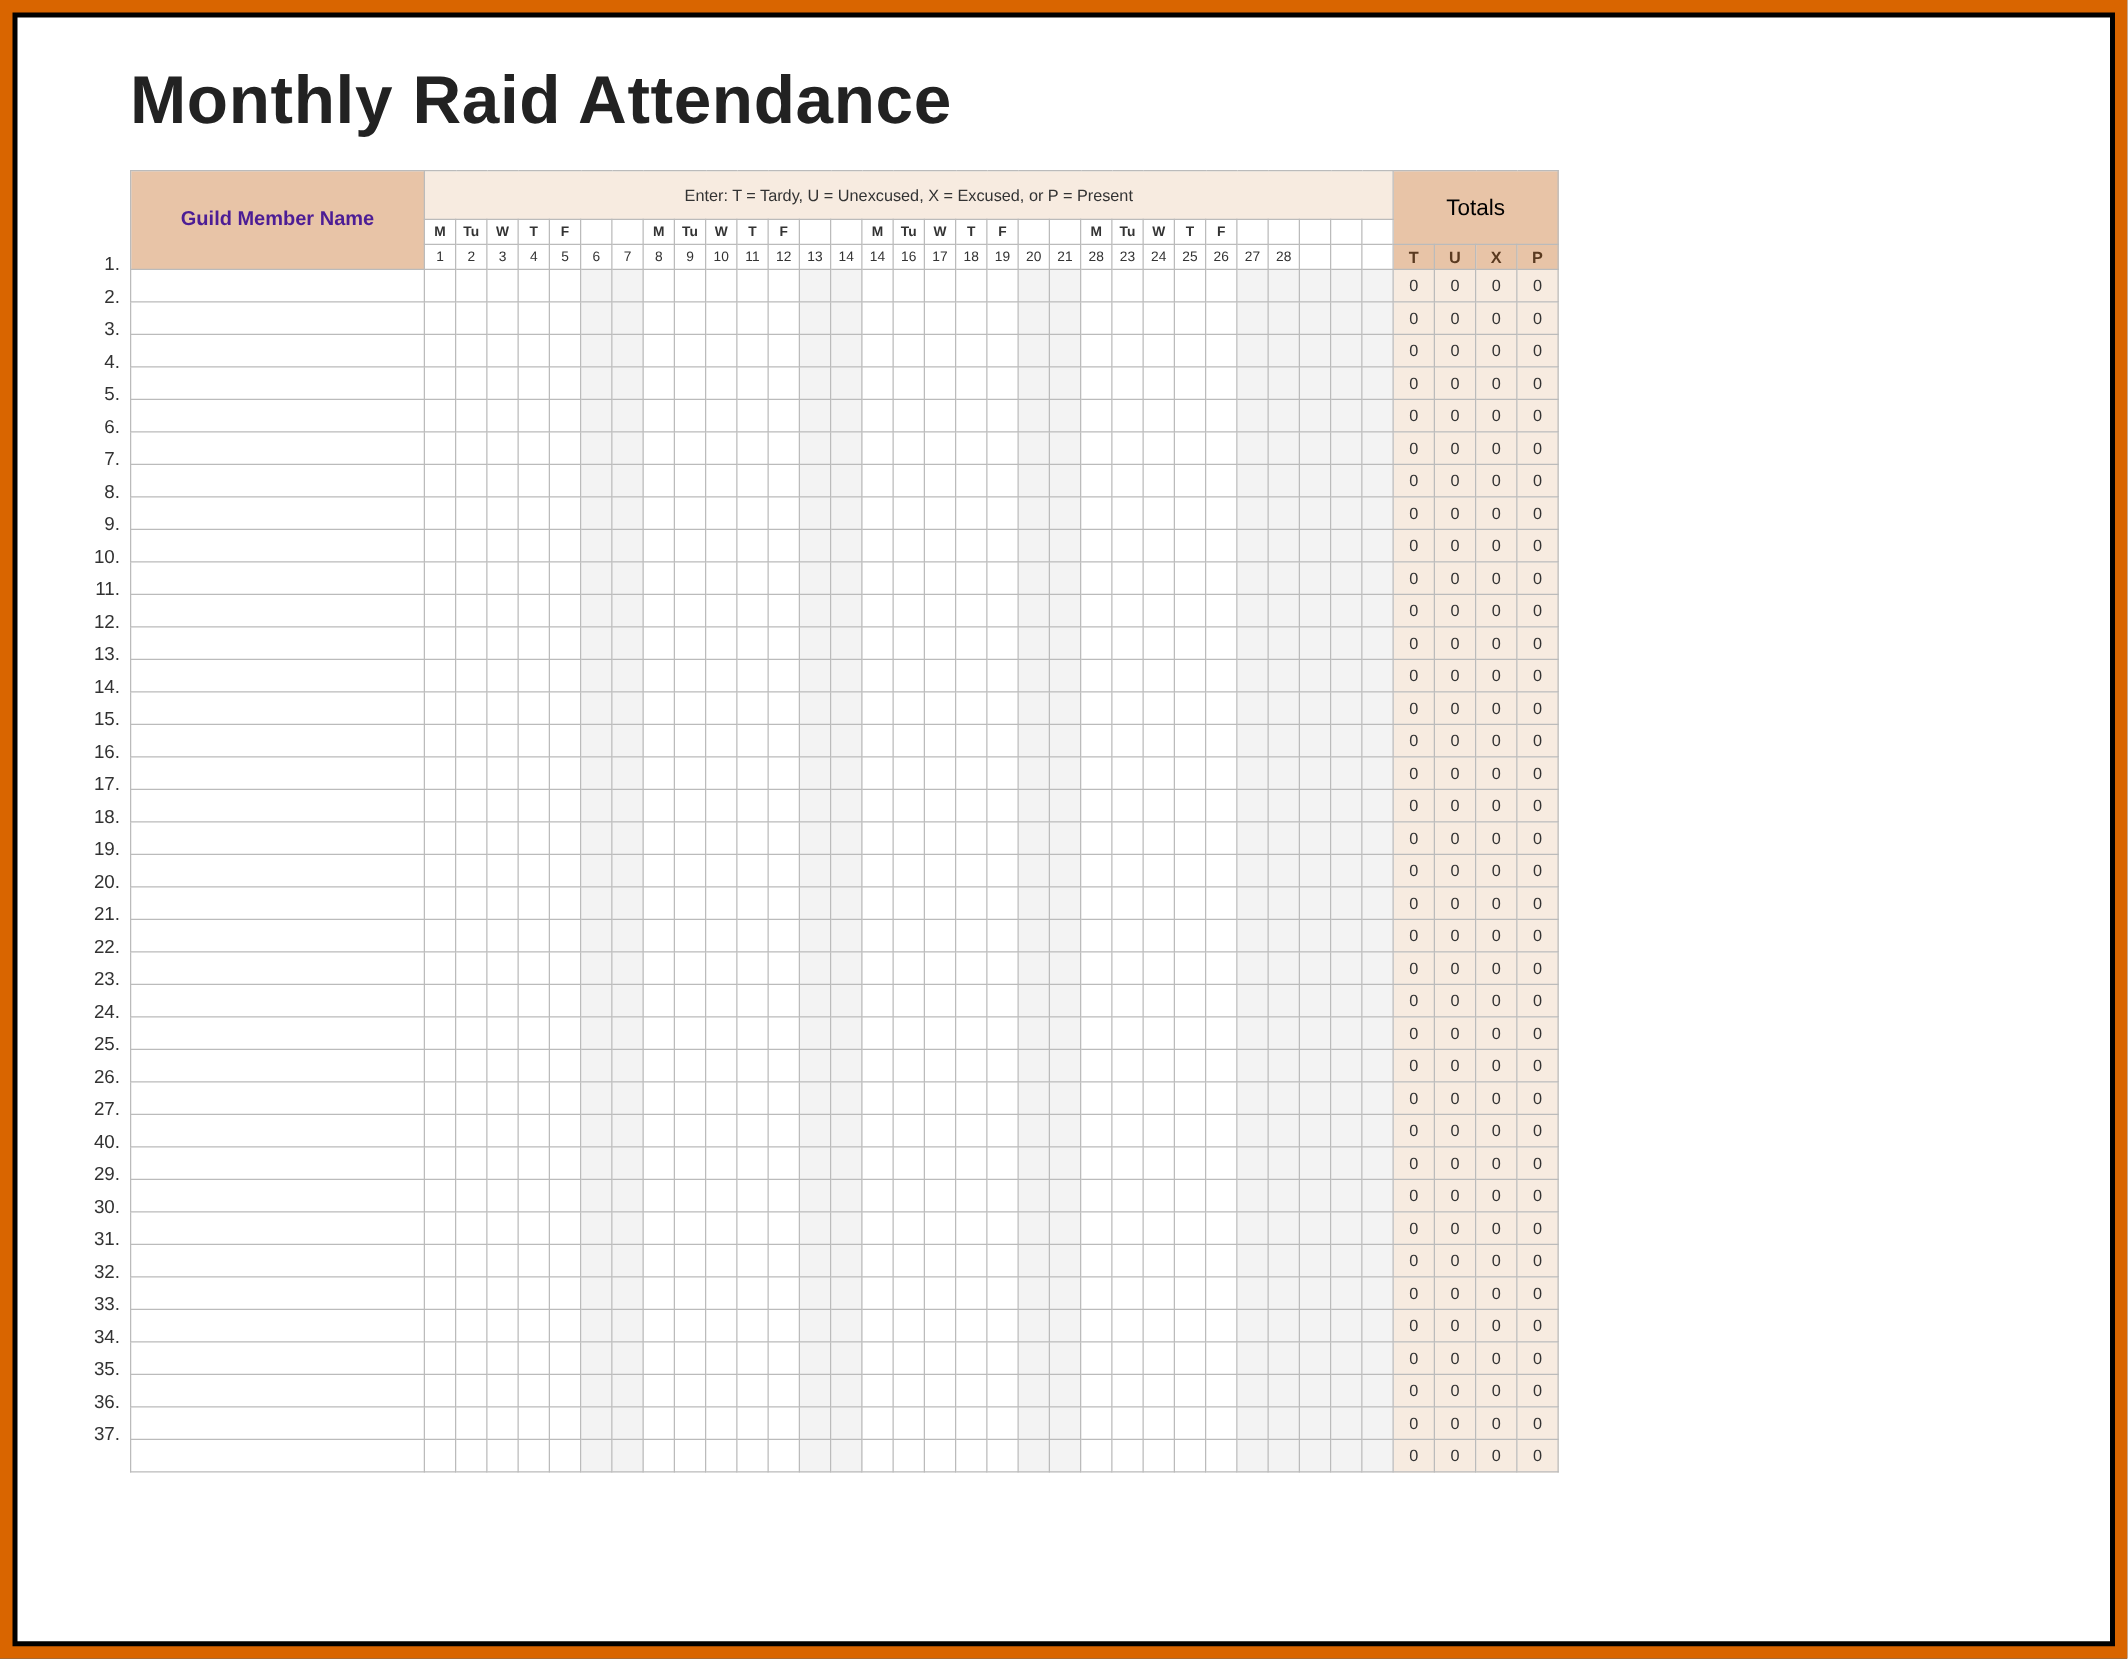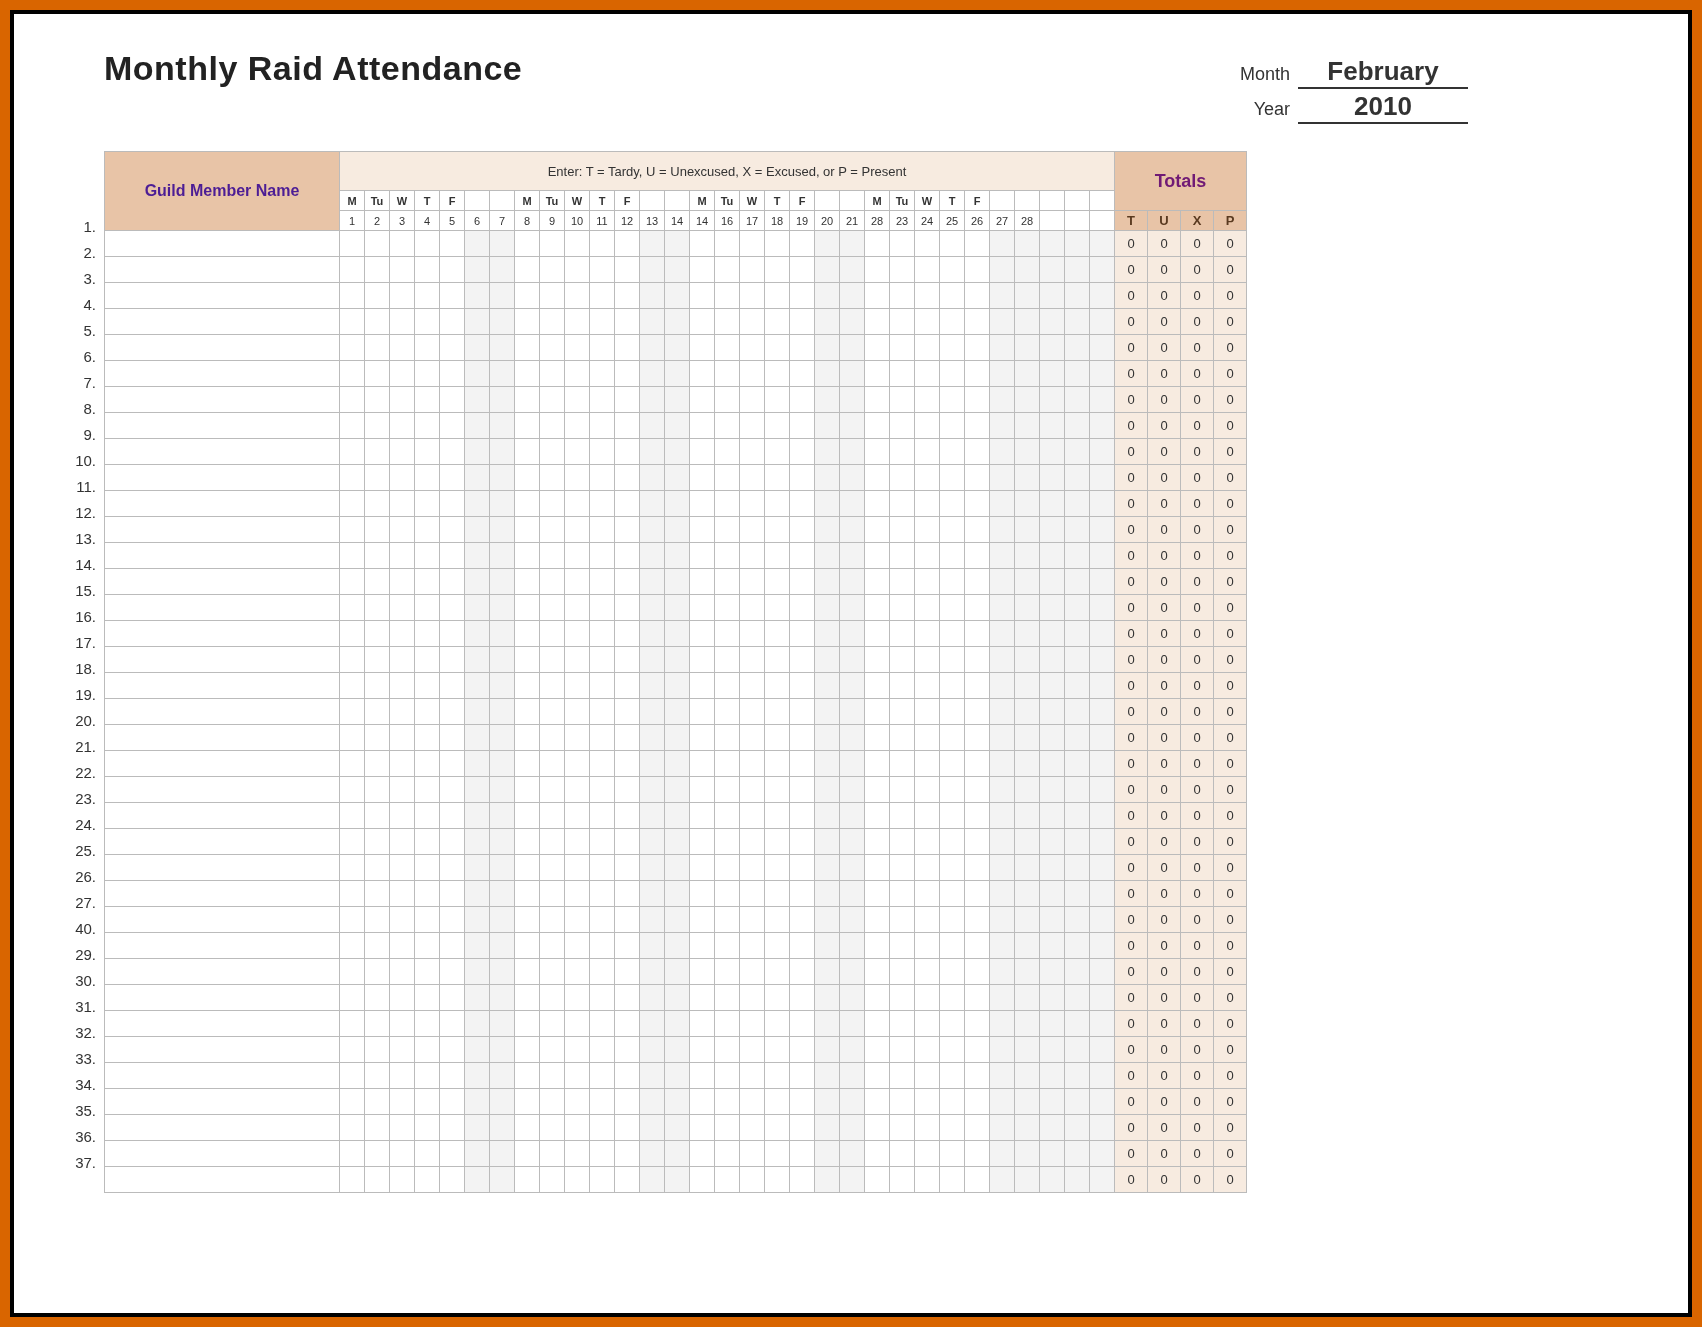--- a/index.html
+++ b/index.html
@@ -23,21 +23,21 @@
     padding: 40px 40px 20px 40px;
     position: relative;
   }
   .header-row {
     display: flex;
     align-items: flex-start;
     margin-bottom: 25px;
     padding-left: 50px;
   }
   .title {
-    font-size: 34px;
+    font-size: 54px;
     font-weight: bold;
     color: #222;
     letter-spacing: 0.5px;
     flex: 1;
     margin-top: -5px;
   }
   .month-year-block {
     font-size: 20px;
     color: #333;
     margin-right: 180px;
@@ -111,22 +111,22 @@
     height: 20px;
   }
   .hdr-daynum {
     background: #fff;
     font-size: 11px;
     height: 20px;
   }
   .hdr-totals-lbl {
     background: #e8c4a7;
     font-size: 18px;
-    font-weight: bold;
-    color: #701a75;
+    font-weight: normal;
+    color: #000000;
   }
   .hdr-totals-col {
     background: #e8c4a7;
     font-size: 13px;
     font-weight: bold;
     color: #5a3a20;
     width: 33px;
   }
 
   
@@ -152,30 +152,20 @@
   .bold { font-weight: bold; }
 </style>
 </head>
 <body>
 
 <div class="outer-frame">
   <div class="inner-frame">
 
     <div class="header-row">
       <div class="title">Monthly Raid Attendance</div>
-      <div class="month-year-block">
-        <div class="my-row">
-          <span class="my-label">Month</span>
-          <span class="my-value">February</span>
-        </div>
-        <div class="my-row">
-          <span class="my-label">Year</span>
-          <span class="my-value">2010</span>
-        </div>
-      </div>
     </div>
 
     <div class="sheet-wrap">
       <div class="rownums" id="rownums">
           <div>1.</div>
           <div>2.</div>
           <div>3.</div>
           <div>4.</div>
           <div>5.</div>
           <div>6.</div>

